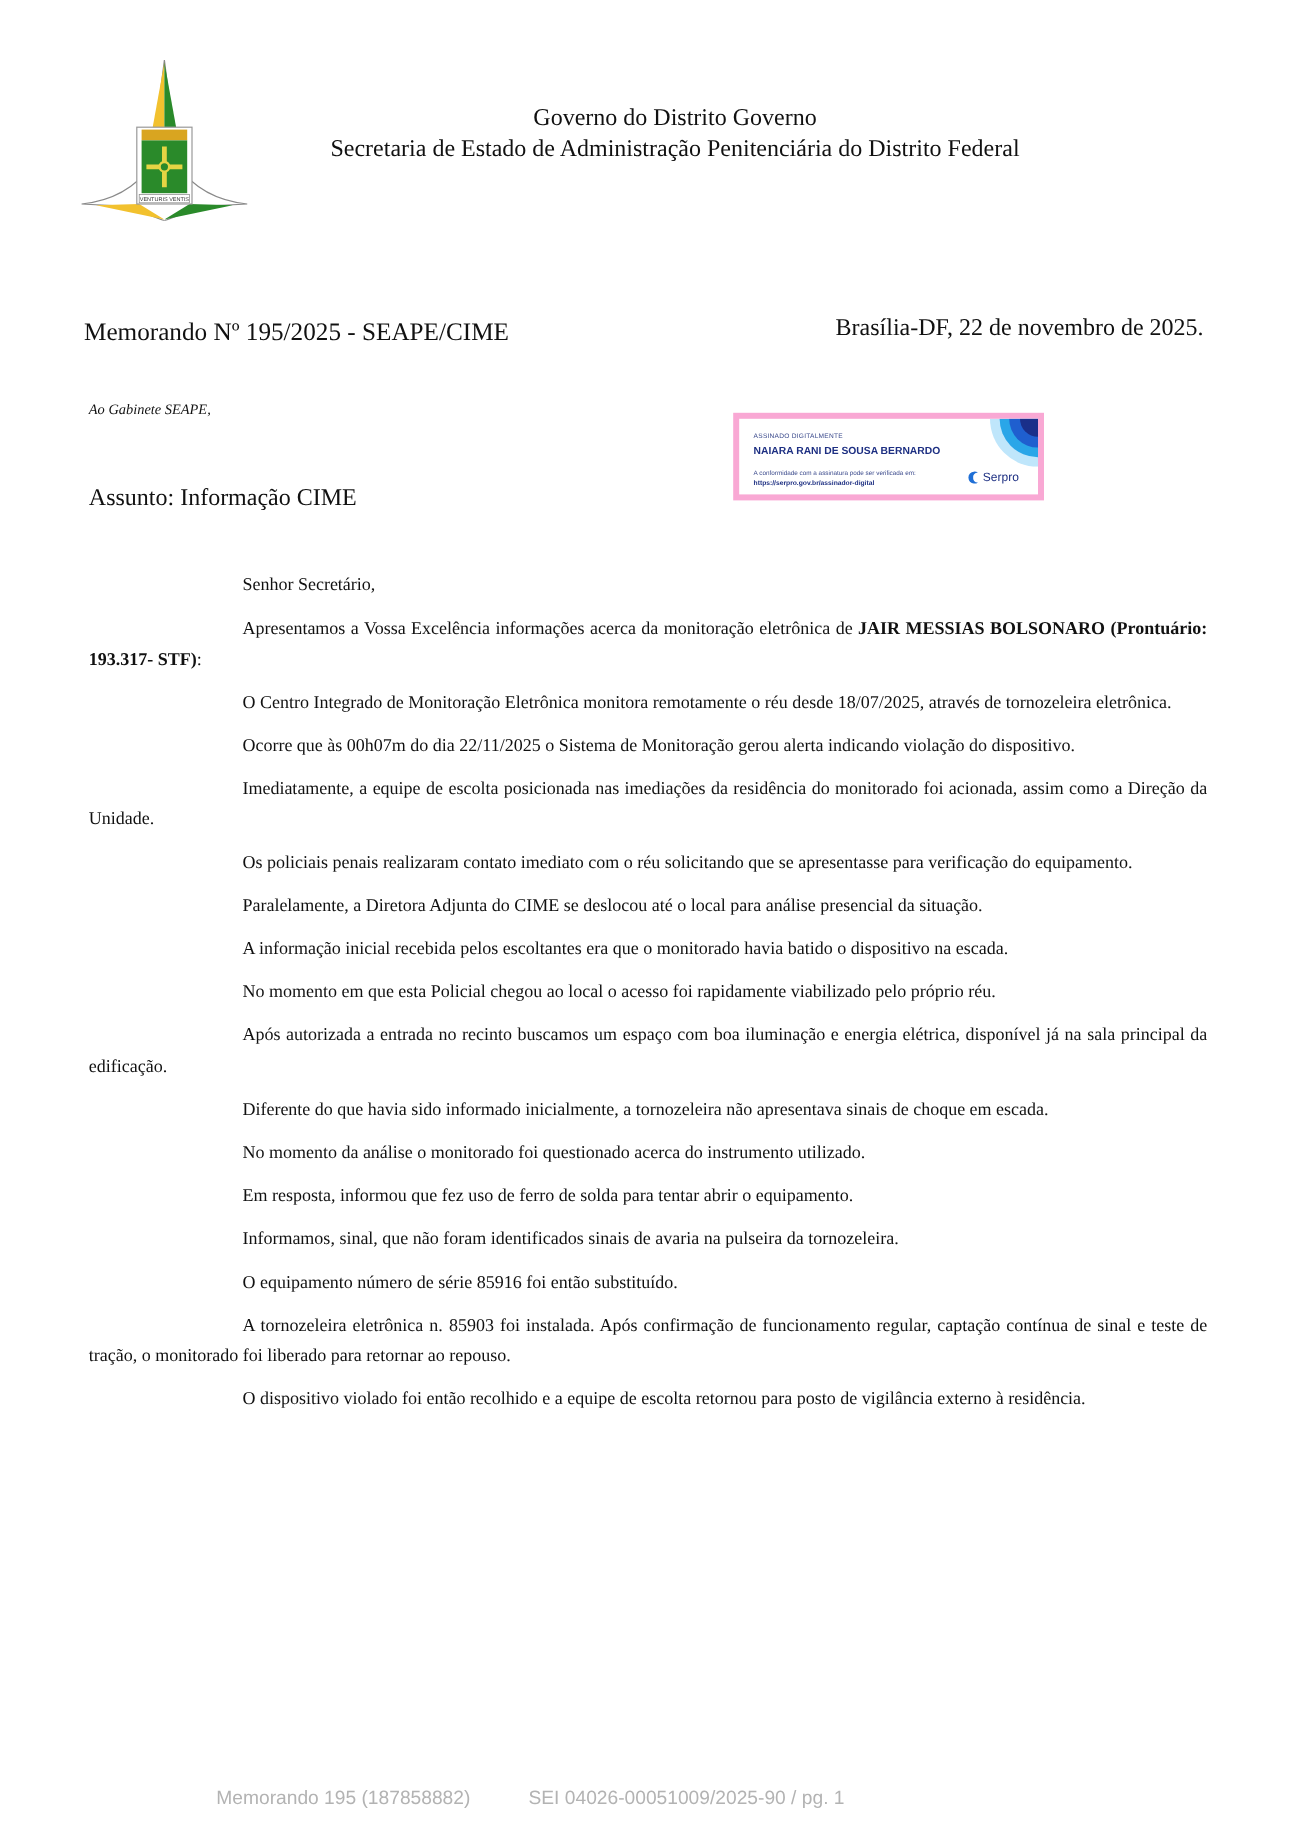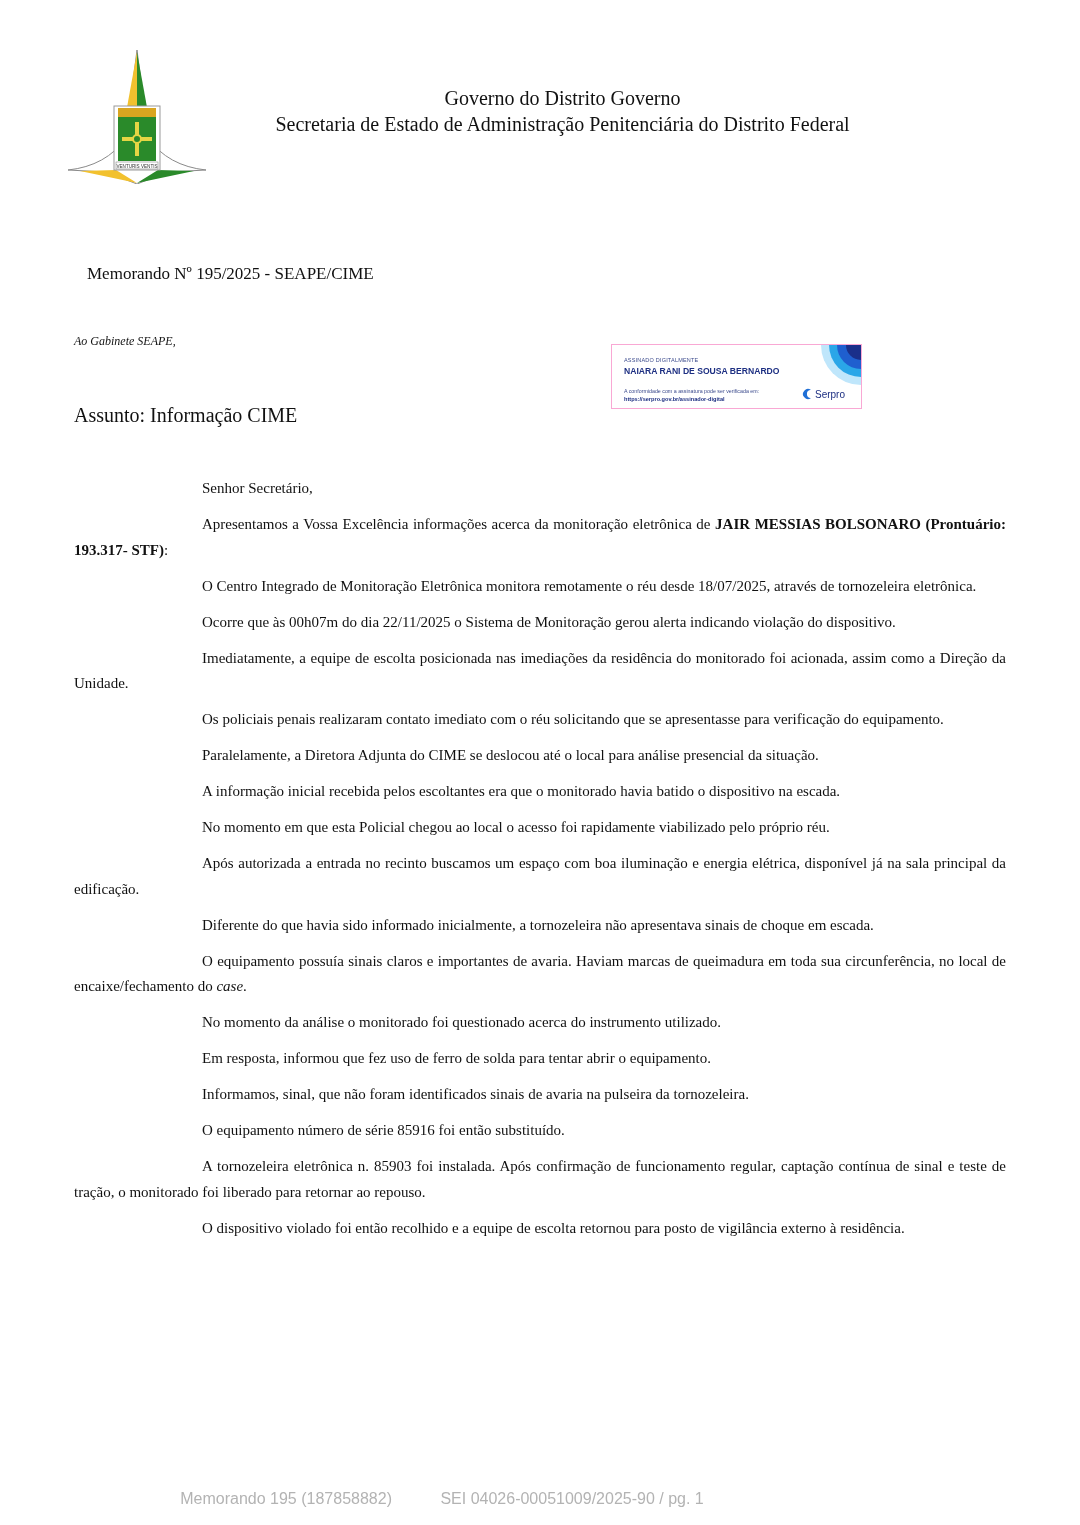--- a/index.html
+++ b/index.html
@@ -2,26 +2,26 @@
 <html><head>
 <meta charset="utf-8">
 <style>
   html, body { margin: 0; padding: 0; background: #ffffff; }
   body { width: 1080px; height: 1525px; position: relative; overflow: hidden;
          font-family: "Liberation Serif", "DejaVu Serif", serif; color: #111; }
   .logo { position: absolute; left: 66px; top: 48px; width: 144px; height: 136px; }
   .header { position: absolute; left: 240px; top: 86px; width: 645px; text-align: center;
             font-size: 20px; line-height: 25.5px; }
   .memo-line { position: absolute; left: 70px; top: 262px; width: 933px; height: 26px; }
-  .memo-id { position: absolute; left: 17px; top: 2px; font-size: 17px; }
+  .memo-id { position: absolute; left: 0; top: 2px; font-size: 21px; }
   .memo-date { position: absolute; right: 0; top: 0; font-size: 20px; }
   .recipient { position: absolute; left: 74px; top: 334px; font-size: 12px; font-style: italic; }
   .subject { position: absolute; left: 74px; top: 404px; font-size: 20px; }
   .sig { position: absolute; left: 611px; top: 344px; width: 249px; height: 63px;
-         border: 1px solid #f9a8d4; background: #fff; overflow: hidden;
+         border: 5px solid #f9a8d4; background: #fff; overflow: hidden;
          font-family: "Liberation Sans", "DejaVu Sans", sans-serif; }
   .sig-tag { position: absolute; left: 12px; top: 12px; font-size: 5.5px; color: #3b4a8c; letter-spacing: 0.2px; }
   .sig-name { position: absolute; left: 12px; top: 21px; font-size: 8.6px; font-weight: bold; color: #1d2f82; }
   .sig-note { position: absolute; left: 12px; top: 43px; font-size: 5.3px; color: #3b4a8c; }
   .sig-url { position: absolute; left: 12px; top: 51px; font-size: 5.6px; font-weight: bold; color: #1d2f82; }
   .sig-arc { position: absolute; right: 0; top: 0; width: 48px; height: 40px; }
   .sig-brand { position: absolute; left: 189px; top: 43px; display: flex; align-items: center; gap: 2px; }
   .sig-brand-text { font-size: 10px; color: #1d2f82; }
   .body-text { position: absolute; left: 74px; top: 476px; width: 932px; font-size: 15px; }
   .p { margin: 0 0 10.5px 0; line-height: 25.5px; text-align: justify; text-indent: 128px; }
@@ -50,20 +50,21 @@
   <text x="71" y="119.5" font-size="4.6" text-anchor="middle" fill="#333" font-family="Liberation Sans, sans-serif">VENTURIS VENTIS</text>
 </svg>
 
 <div class="header">
   <div>Governo do Distrito Governo</div>
   <div>Secretaria de Estado de Administração Penitenciária do Distrito Federal</div>
 </div>
 
 <div class="memo-line">
   <span class="memo-id">Memorando Nº 195/2025 - SEAPE/CIME</span>
+  <span class="memo-date">Brasília-DF, 22 de novembro de 2025.</span>
 </div>
 
 <div class="recipient">Ao Gabinete SEAPE,</div>
 <div class="subject">Assunto: Informação CIME</div>
 
 <div class="sig">
   <div class="sig-tag">ASSINADO DIGITALMENTE</div>
   <div class="sig-name">NAIARA RANI DE SOUSA BERNARDO</div>
   <div class="sig-note">A conformidade com a assinatura pode ser verificada em:</div>
   <div class="sig-url">https://serpro.gov.br/assinador-digital</div>
@@ -86,21 +87,20 @@
   <p class="p"><span>Apresentamos a Vossa Excelência informações acerca da monitoração eletrônica de </span><span class="b">JAIR MESSIAS BOLSONARO (Prontuário: 193.317- STF)</span><span>:</span></p>
   <p class="p">O Centro Integrado de Monitoração Eletrônica monitora remotamente o réu desde 18/07/2025, através de tornozeleira eletrônica.</p>
   <p class="p">Ocorre que às 00h07m do dia 22/11/2025 o Sistema de Monitoração gerou alerta indicando violação do dispositivo.</p>
   <p class="p">Imediatamente, a equipe de escolta posicionada nas imediações da residência do monitorado foi acionada, assim como a Direção da Unidade.</p>
   <p class="p">Os policiais penais realizaram contato imediato com o réu solicitando que se apresentasse para verificação do equipamento.</p>
   <p class="p">Paralelamente, a Diretora Adjunta do CIME se deslocou até o local para análise presencial da situação.</p>
   <p class="p">A informação inicial recebida pelos escoltantes era que o monitorado havia batido o dispositivo na escada.</p>
   <p class="p">No momento em que esta Policial chegou ao local o acesso foi rapidamente viabilizado pelo próprio réu.</p>
   <p class="p">Após autorizada a entrada no recinto buscamos um espaço com boa iluminação e energia elétrica, disponível já na sala principal da edificação.</p>
   <p class="p">Diferente do que havia sido informado inicialmente, a tornozeleira não apresentava sinais de choque em escada.</p>
-  <p class="p"><span>O equipamento possuía sinais claros e importantes de avaria. Haviam marcas de queimadura em toda sua circunferência, no local de encaixe/fechamento do </span><span class="i">case</span><span>.</span></p>
   <p class="p single">No momento da análise o monitorado foi questionado acerca do instrumento utilizado.</p>
   <p class="p single">Em resposta, informou que fez uso de ferro de solda para tentar abrir o equipamento.</p>
   <p class="p single">Informamos, sinal, que não foram identificados sinais de avaria na pulseira da tornozeleira.</p>
   <p class="p single">O equipamento número de série 85916 foi então substituído.</p>
   <p class="p">A tornozeleira eletrônica n. 85903 foi instalada. Após confirmação de funcionamento regular, captação contínua de sinal e teste de tração, o monitorado foi liberado para retornar ao repouso.</p>
   <p class="p">O dispositivo violado foi então recolhido e a equipe de escolta retornou para posto de vigilância externo à residência.</p>
 </div>
 
 <div class="footer">
   <span>Memorando 195 (187858882)</span>

